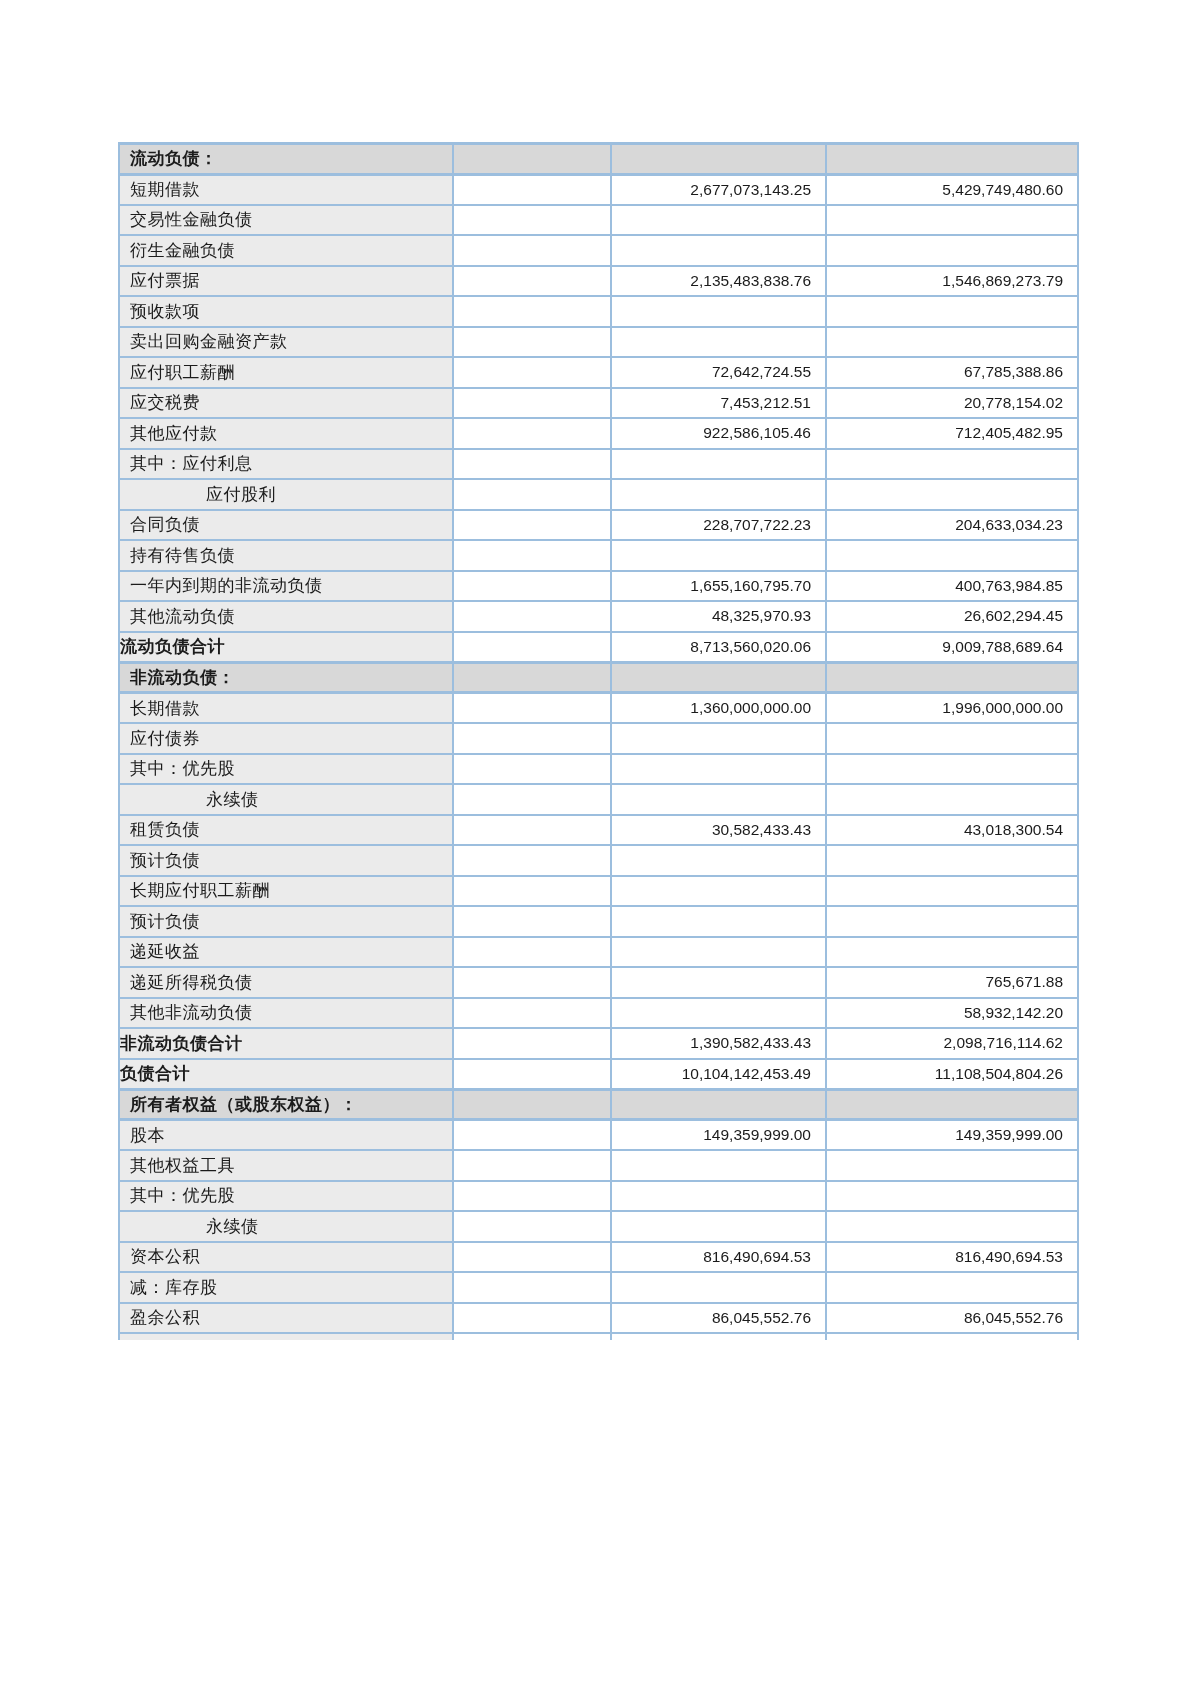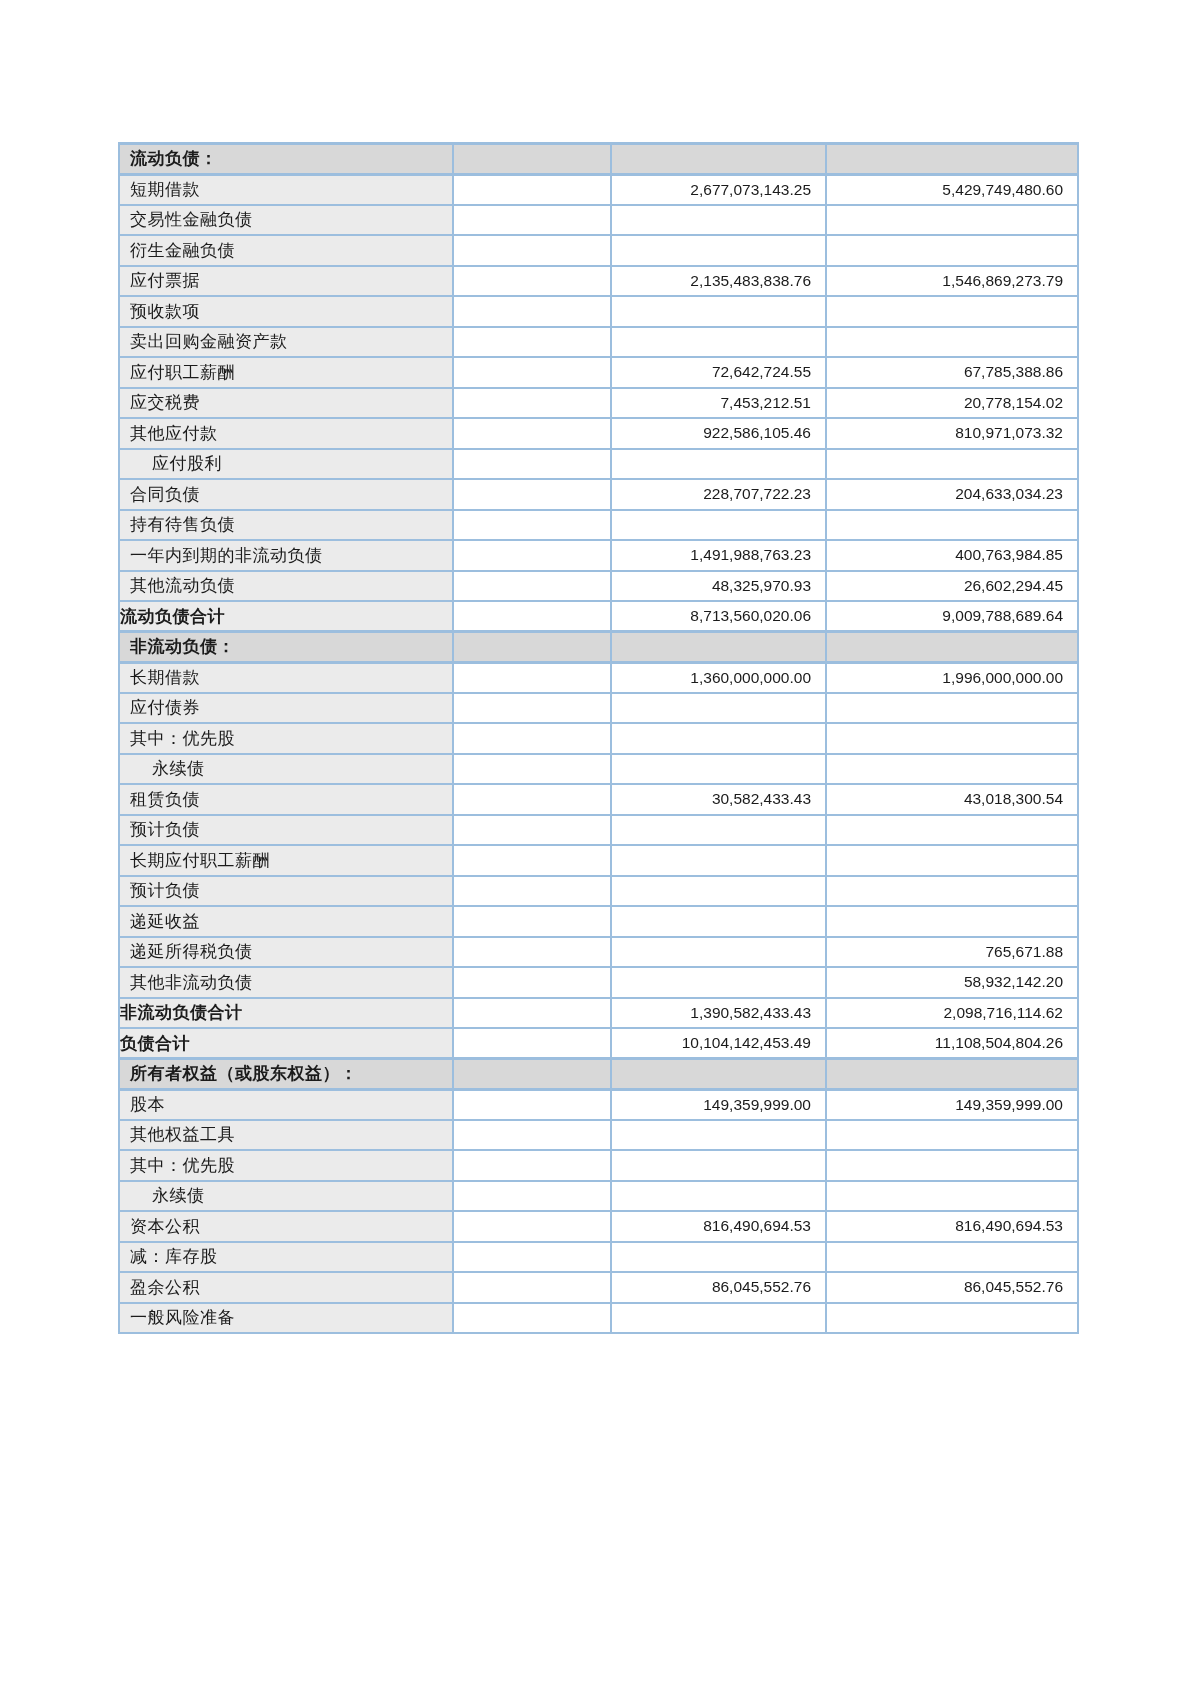--- a/index.html
+++ b/index.html
@@ -55,21 +55,21 @@
     border-bottom-width:3px;
   }
   tr.row-section td.c-label{font-weight:bold;}
   
   tr.row-total td.c-label{
     font-weight:bold;
     text-align:left;
     padding-left:0;
   }
   
-  tr.row-sub td.c-label{padding-left:32px;}
+  tr.row-sub td.c-label{padding-left:86px;}
   .page-number{
     position:absolute;
     top:1548px;
     left:0;
     width:100%;
     text-align:center;
     font-family:"Liberation Sans","DejaVu Sans",sans-serif;
     font-size:15px;
     color:#222;
   }
@@ -138,21 +138,27 @@
         <tr class="row-item">
           <td class="c-label">应交税费</td>
           <td class="c-note"></td>
           <td class="c-val">7,453,212.51</td>
           <td class="c-val">20,778,154.02</td>
         </tr>
         <tr class="row-item">
           <td class="c-label">其他应付款</td>
           <td class="c-note"></td>
           <td class="c-val">922,586,105.46</td>
-          <td class="c-val">810,971,073.32</td>
+          <td class="c-val">712,405,482.95</td>
+        </tr>
+        <tr class="row-item">
+          <td class="c-label">其中：应付利息</td>
+          <td class="c-note"></td>
+          <td class="c-val"></td>
+          <td class="c-val"></td>
         </tr>
         <tr class="row-sub">
           <td class="c-label">应付股利</td>
           <td class="c-note"></td>
           <td class="c-val"></td>
           <td class="c-val"></td>
         </tr>
         <tr class="row-item">
           <td class="c-label">合同负债</td>
           <td class="c-note"></td>
@@ -161,21 +167,21 @@
         </tr>
         <tr class="row-item">
           <td class="c-label">持有待售负债</td>
           <td class="c-note"></td>
           <td class="c-val"></td>
           <td class="c-val"></td>
         </tr>
         <tr class="row-item">
           <td class="c-label">一年内到期的非流动负债</td>
           <td class="c-note"></td>
-          <td class="c-val">1,491,988,763.23</td>
+          <td class="c-val">1,655,160,795.70</td>
           <td class="c-val">400,763,984.85</td>
         </tr>
         <tr class="row-item">
           <td class="c-label">其他流动负债</td>
           <td class="c-note"></td>
           <td class="c-val">48,325,970.93</td>
           <td class="c-val">26,602,294.45</td>
         </tr>
         <tr class="row-total">
           <td class="c-label">流动负债合计</td>

